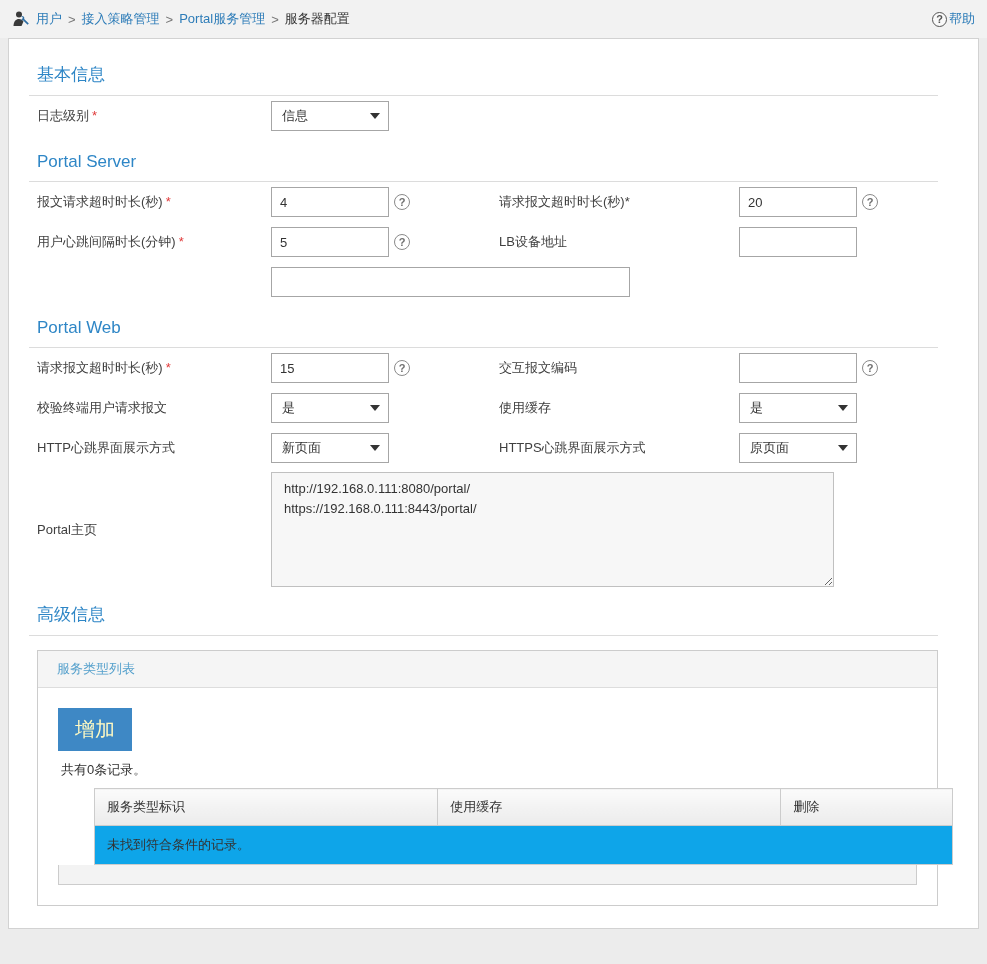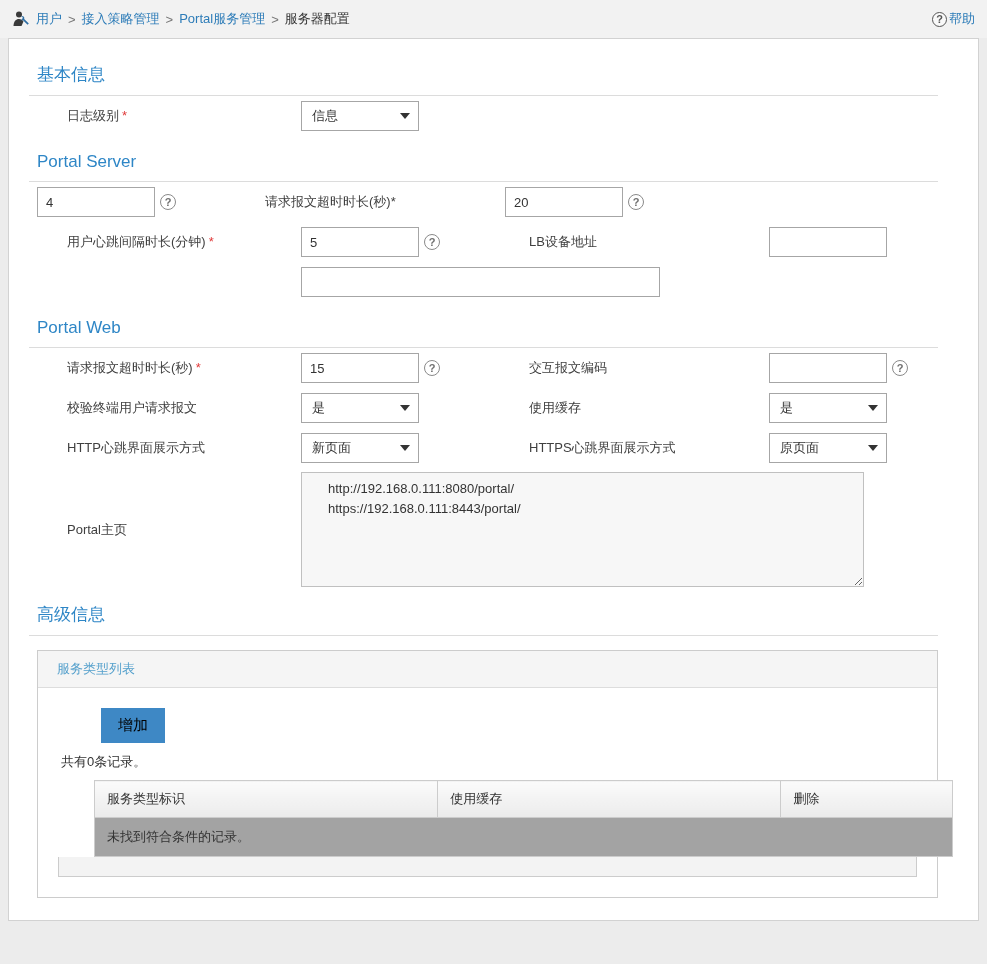--- a/index.html
+++ b/index.html
@@ -53,21 +53,21 @@
     font-size: 17px;
     font-weight: normal;
     padding: 0 0 9px 8px;
     border-bottom: 1px solid #dcdcdc;
     margin-top: 16px;
   }
   .section-title.first { margin-top: 10px; }
 
   
   .frow { display: flex; align-items: center; min-height: 40px; padding-left: 8px; }
-  .flabel { width: 234px; flex: 0 0 auto; color: #404040; margin-left: 30px; }
+  .flabel { width: 234px; flex: 0 0 auto; color: #404040; }
   .flabel .req { color: #e03a3a; margin-left: 3px; }
   .ffield { width: 228px; flex: 0 0 auto; display: flex; align-items: center; }
   .flabel2 { width: 240px; flex: 0 0 auto; color: #404040; }
   .ffield2 { flex: 1; display: flex; align-items: center; }
 
   input.txt {
     width: 118px; height: 30px;
     border: 1px solid #a6a6a6;
     padding: 0 8px;
     font-family: inherit; font-size: 13px; color: #333;
@@ -98,60 +98,59 @@
     border-top: 6px solid #333;
   }
 
   .frow.tall { align-items: center; }
   textarea.portal-home {
     width: 563px; height: 115px;
     border: 1px solid #c0c0c0;
     background: #f7f7f7;
     color: #333;
     font-family: inherit; font-size: 13px;
-    padding: 6px 26px;
+    padding: 6px 12px;
     resize: both;
     outline: none;
     line-height: 1.55;
   }
 
   
   .subpanel { border: 1px solid #cccccc; margin: 14px 0 0 8px; }
   .subpanel-header {
     background: #f5f5f5;
     border-bottom: 1px solid #dddddd;
     padding: 9px 19px;
     color: #55a0cc;
     font-size: 13px;
   }
   .subpanel-body { padding: 20px; background: #fff; }
   .btn-add {
     display: inline-block;
-    background: #3e88c5; color: #000000;
+    background: #3e88c5; color: #fef9c3;
     border: none;
-    font-family: inherit; font-size: 15px;
+    font-family: inherit; font-size: 20px;
     padding: 8px 17px;
     cursor: pointer;
-    margin-left: 43px;
   }
   .count-text { margin: 10px 0 9px 3px; color: #333; }
 
   table.svc { width: 100%; border-collapse: collapse; margin-left: 36px; }
   table.svc th {
     background: linear-gradient(#fbfbfb, #ebebeb);
     border: 1px solid #cccccc;
     padding: 9px 12px;
     text-align: left;
     font-weight: normal;
     color: #333;
   }
   table.svc td {
     border: 1px solid #cccccc;
     padding: 10px 12px;
-    background: #a3a3a3;
+    background: #0ea5e9;
     color: #333;
   }
   .table-footer {
     height: 20px;
     background: #f3f3f3;
     border: 1px solid #cccccc;
     border-top: none;
   }
 
   
@@ -193,20 +192,23 @@
       <span class="ffield">
         <span class="select">
           <span class="sel-text">信息</span>
           <span class="arrow-down"></span>
         </span>
       </span>
     </div>
 
     <h2 class="section-title">Portal Server</h2>
     <div class="frow">
+      <span class="flabel">
+        <span>报文请求超时时长(秒)</span><span class="req">*</span>
+      </span>
       <span class="ffield">
         <input class="txt" type="text" value="4" style="">
         <span class="fhelp">?</span>
       </span>
       <span class="flabel2">
         <span>请求报文超时时长(秒)</span><span class="req">*</span>
       </span>
       <span class="ffield2">
         <input class="txt" type="text" value="20" style="">
         <span class="fhelp">?</span>

